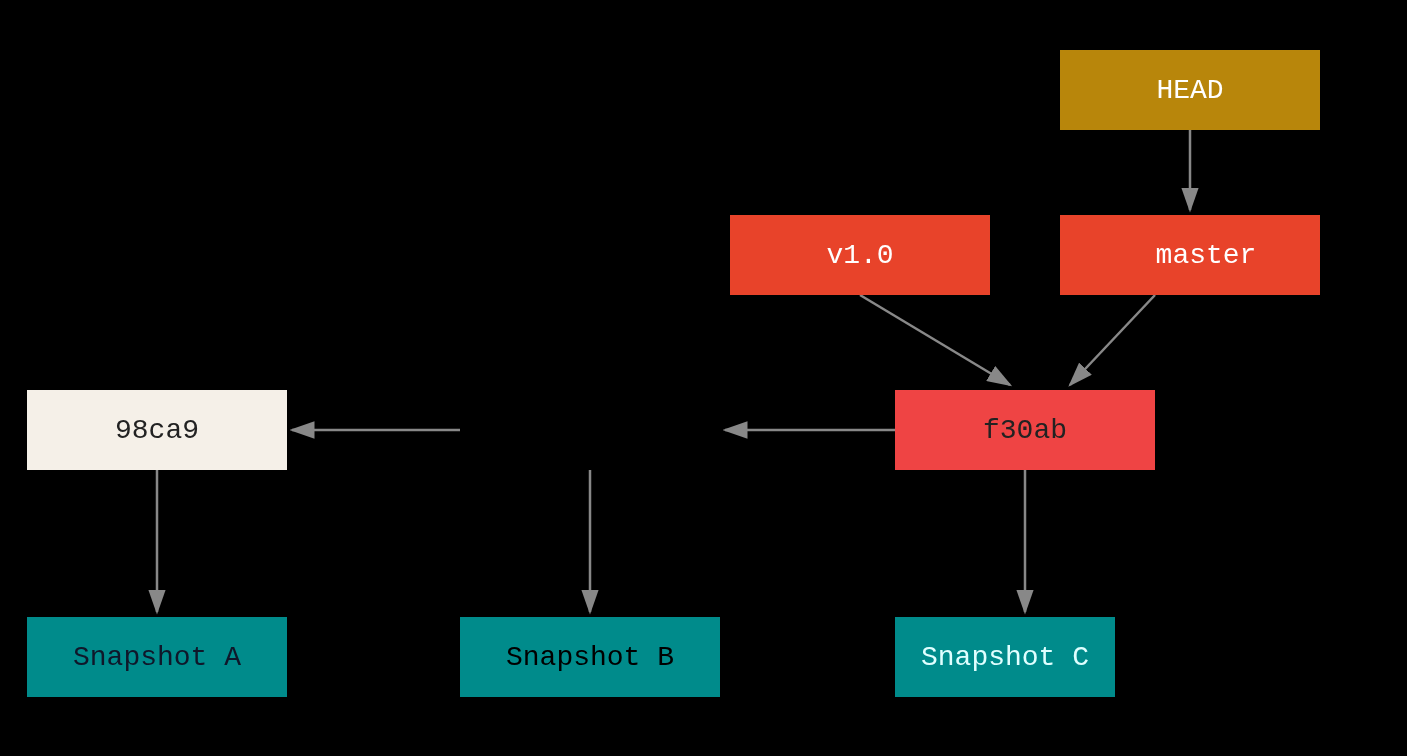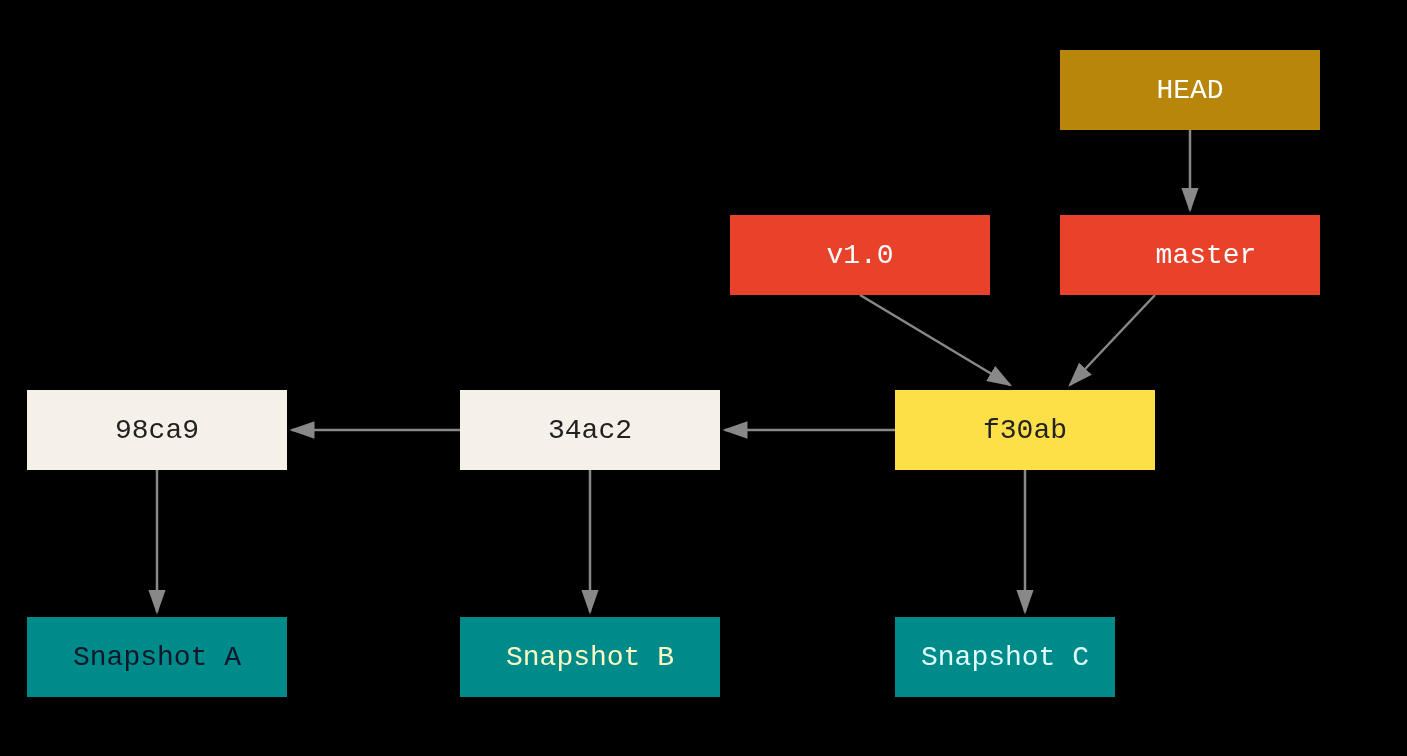--- a/index.html
+++ b/index.html
@@ -51,21 +51,21 @@
       background: #e8432a;
       color: #fff;
       width: 260px;
       height: 80px;
       top: 215px;
       left: 1060px;
       padding-left: 32px;
     }
 
     .node-f30ab {
-      background: #fde047;
+      background: #ef4444;
       color: #222;
       width: 260px;
       height: 80px;
       top: 390px;
       left: 895px;
     }
 
     .node-34ac2 {
       background: #f5f0e8;
       color: #222;
@@ -89,21 +89,21 @@
       background: #008b8b;
       color: #0f172a;
       width: 260px;
       height: 80px;
       top: 617px;
       left: 27px;
     }
 
     .node-snapshot-b {
       background: #008b8b;
-      color: #fef9c3;
+      color: #000000;
       width: 260px;
       height: 80px;
       top: 617px;
       left: 460px;
     }
 
     .node-snapshot-c {
       background: #008b8b;
       color: #e0ffff;
       width: 220px;
@@ -167,23 +167,20 @@
   </div>
 
   <div class="node node-master">
     <span>master</span>
   </div>
 
   <div class="node node-f30ab">
     <span>f30ab</span>
   </div>
 
-  <div class="node node-34ac2">
-    <span>34ac2</span>
-  </div>
 
   <div class="node node-98ca9">
     <span>98ca9</span>
   </div>
 
   <div class="node node-snapshot-a">
     <span>Snapshot A</span>
   </div>
 
   <div class="node node-snapshot-b">

